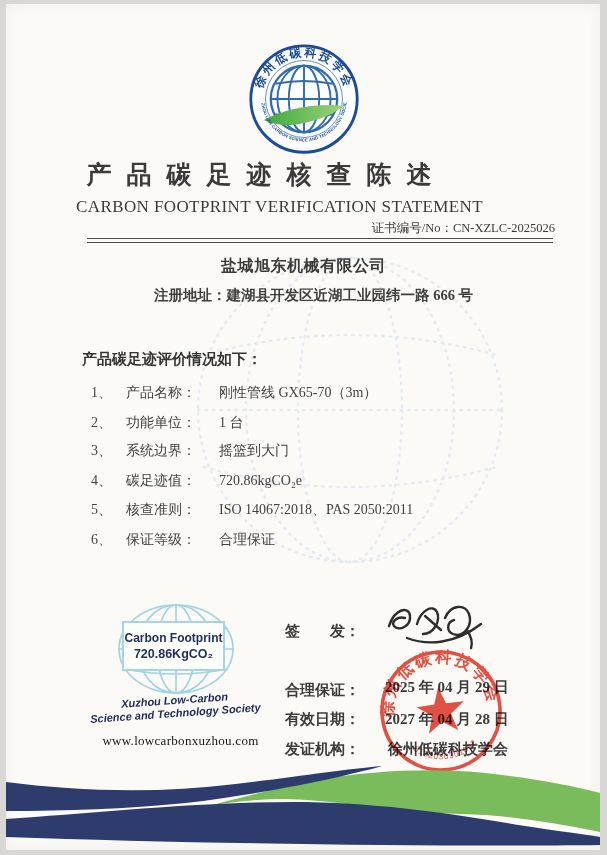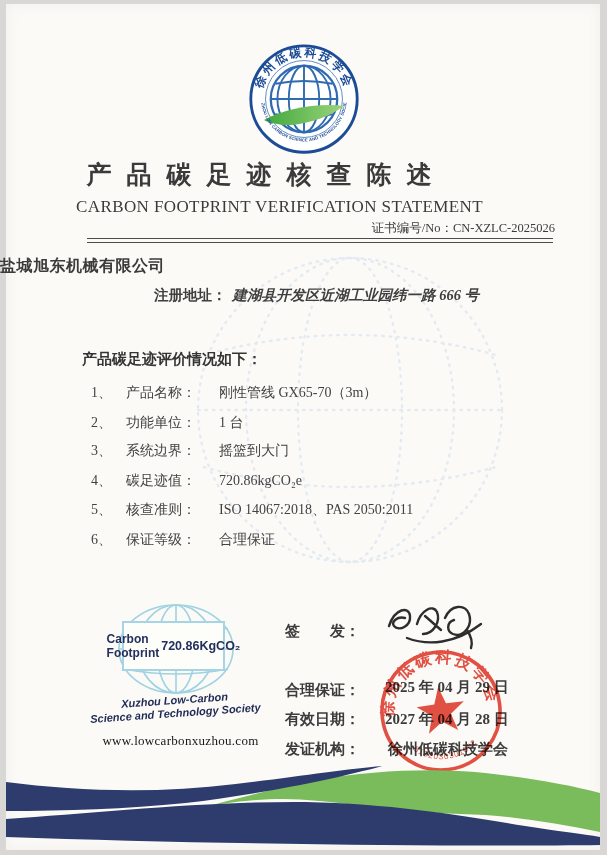--- a/index.html
+++ b/index.html
@@ -6,29 +6,29 @@
   .canvas{position:relative;width:607px;height:855px;background:#d8d7d5;overflow:hidden;
           font-family:"Liberation Serif","DejaVu Serif",serif;color:#3e3e3e;}
   .paper{position:absolute;left:6px;top:4px;right:7px;bottom:5px;background:#fbfaf7;
          box-shadow:inset 0 0 14px rgba(120,115,105,.08);}
   .abs{position:absolute;}
   .title-cn{left:0;top:158px;width:518px;text-align:center;font-size:25px;font-weight:700;
             letter-spacing:15px;padding-left:15px;box-sizing:border-box;color:#3a3a3a;}
   .title-en{left:0;top:197px;width:559px;text-align:center;font-size:17px;letter-spacing:.4px;color:#3a3a3a;}
   .cert-no{top:220px;right:52px;font-size:12.5px;color:#3a3a3a;}
   .rule{left:87px;top:238px;width:466px;height:2.5px;border-top:1.6px solid #4c4c4c;border-bottom:1.6px solid #4c4c4c;}
-  .company-name{left:0;top:256px;width:607px;text-align:left;font-size:16px;font-weight:600;letter-spacing:.5px;color:#3b3b3b;}
+  .company-name{left:0;top:256px;width:607px;text-align:center;font-size:16px;font-weight:600;letter-spacing:.5px;color:#3b3b3b;}
   .addr-row{left:154px;font-size:14.5px;font-weight:600;color:#3f3f3f;}
-  .addr-row .val{margin-left:6px;font-style:italic;}
+  .addr-row .val{}
   .eval-heading{left:82px;top:350px;font-size:15px;font-weight:700;color:#353535;}
   .item-row{left:91px;font-size:14px;color:#424242;}
   .item-no{display:inline-block;width:35px;}
   .item-label{display:inline-block;width:93px;}
   .badge-box{left:122px;top:621px;width:99px;height:46px;background:#fdfdfa;border:2px solid #a5d5e4;
-             display:flex;align-items:center;justify-content:center;gap:2px;
+             display:flex;flex-direction:column;align-items:center;justify-content:center;gap:2px;
              font-family:"Liberation Sans","DejaVu Sans",sans-serif;color:#23305e;}
   .badge-box .l1{font-size:12px;font-weight:700;}
   .badge-box .l2{font-size:12.5px;font-weight:700;}
   .badge-org{left:85px;top:694px;width:180px;text-align:center;transform:rotate(-4deg);
              font-family:"Liberation Sans","DejaVu Sans",sans-serif;font-style:italic;font-weight:700;
              font-size:11px;line-height:13px;color:#1f2a55;}
   .website{left:98px;top:733px;width:165px;text-align:center;font-size:13px;letter-spacing:.3px;color:#161616;}
   .so-label{left:285px;font-size:15px;font-weight:600;color:#3b3b3b;}
   .so-value{left:385px;font-size:15px;font-weight:600;color:#3b3b3b;}
   .stamp{left:377px;top:647px;width:128px;height:128px;opacity:.88;mix-blend-mode:multiply;}

